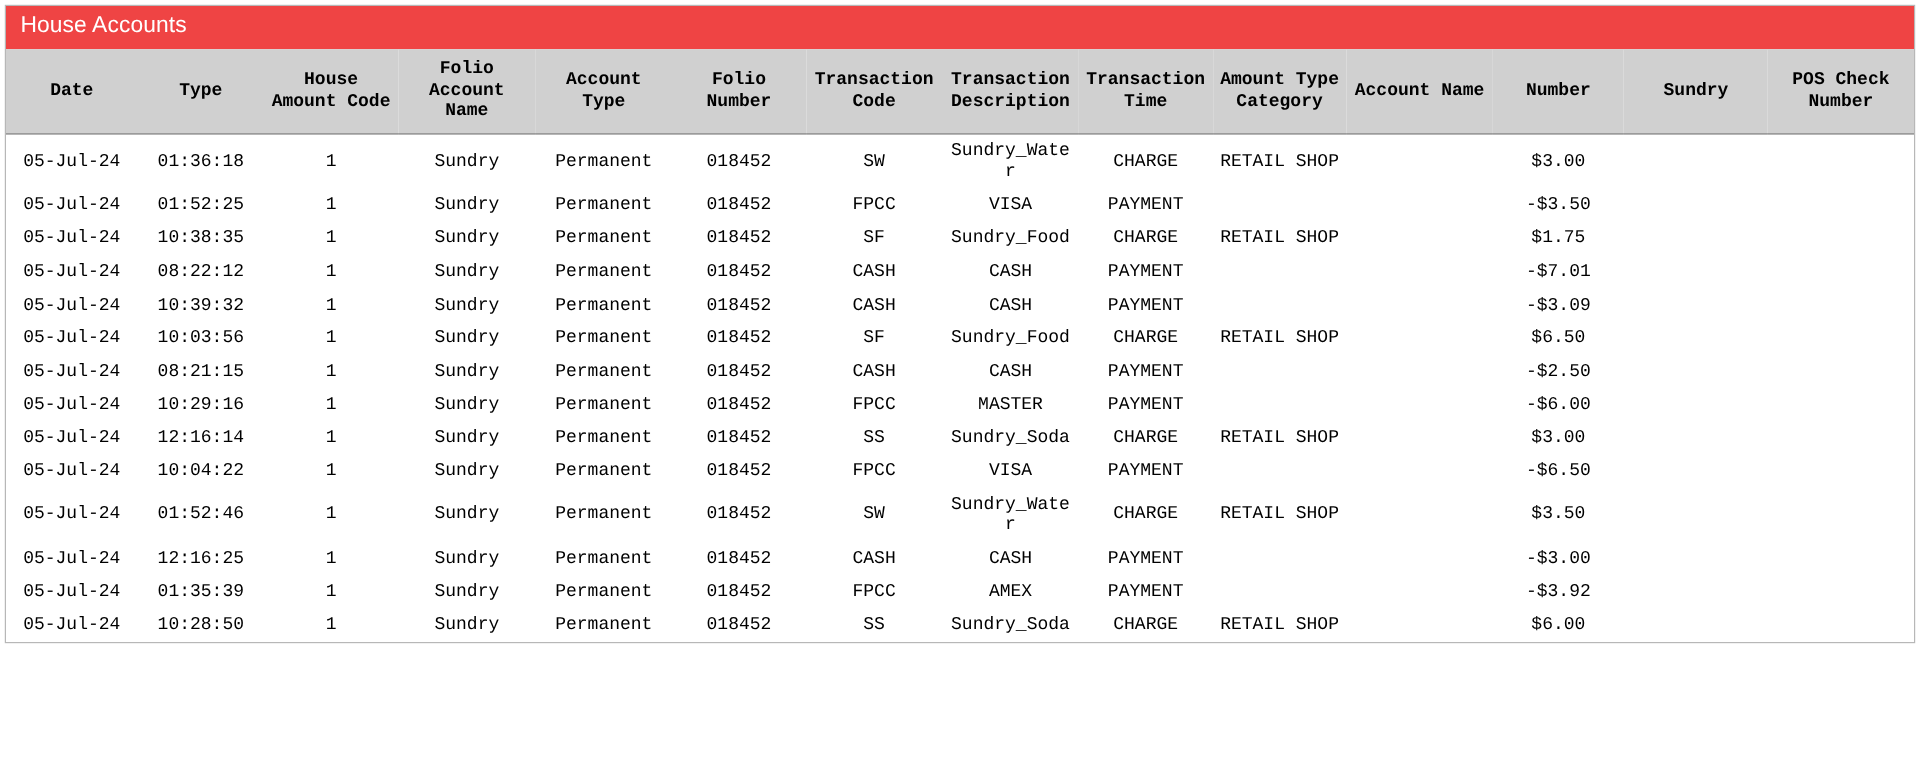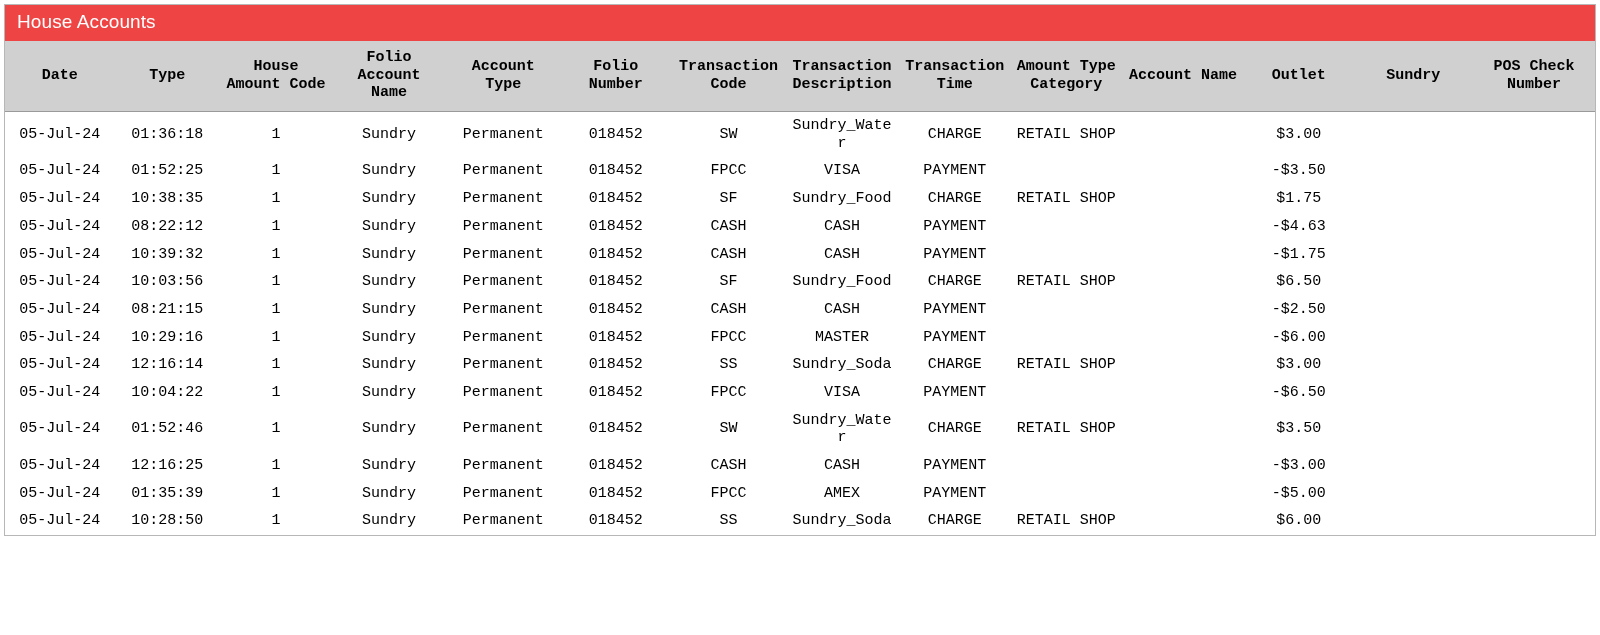--- a/index.html
+++ b/index.html
@@ -99,21 +99,21 @@
         <th>Type</th>
         <th>House Amount Code</th>
         <th>Folio Account Name</th>
         <th>Account Type</th>
         <th>Folio Number</th>
         <th>Transaction Code</th>
         <th>Transaction Description</th>
         <th>Transaction Time</th>
         <th>Amount Type Category</th>
         <th>Account Name</th>
-        <th>Outlet</th>
+        <th>Number</th>
         <th>Sundry</th>
         <th>POS Check Number</th>
       </tr>
     </thead>
     <tbody id="table-body">
         <tr>
           <td>05-Jul-24</td>
           <td>01:36:18</td>
           <td>1</td>
           <td>Sundry</td>
@@ -165,37 +165,37 @@
           <td>08:22:12</td>
           <td>1</td>
           <td>Sundry</td>
           <td>Permanent</td>
           <td>018452</td>
           <td>CASH</td>
           <td>CASH</td>
           <td>PAYMENT</td>
           <td></td>
           <td></td>
-          <td>-$4.63</td>
+          <td>-$7.01</td>
           <td></td>
           <td></td>
         </tr>
         <tr>
           <td>05-Jul-24</td>
           <td>10:39:32</td>
           <td>1</td>
           <td>Sundry</td>
           <td>Permanent</td>
           <td>018452</td>
           <td>CASH</td>
           <td>CASH</td>
           <td>PAYMENT</td>
           <td></td>
           <td></td>
-          <td>-$1.75</td>
+          <td>-$3.09</td>
           <td></td>
           <td></td>
         </tr>
         <tr>
           <td>05-Jul-24</td>
           <td>10:03:56</td>
           <td>1</td>
           <td>Sundry</td>
           <td>Permanent</td>
           <td>018452</td>
@@ -309,21 +309,21 @@
           <td>01:35:39</td>
           <td>1</td>
           <td>Sundry</td>
           <td>Permanent</td>
           <td>018452</td>
           <td>FPCC</td>
           <td>AMEX</td>
           <td>PAYMENT</td>
           <td></td>
           <td></td>
-          <td>-$5.00</td>
+          <td>-$3.92</td>
           <td></td>
           <td></td>
         </tr>
         <tr>
           <td>05-Jul-24</td>
           <td>10:28:50</td>
           <td>1</td>
           <td>Sundry</td>
           <td>Permanent</td>
           <td>018452</td>

